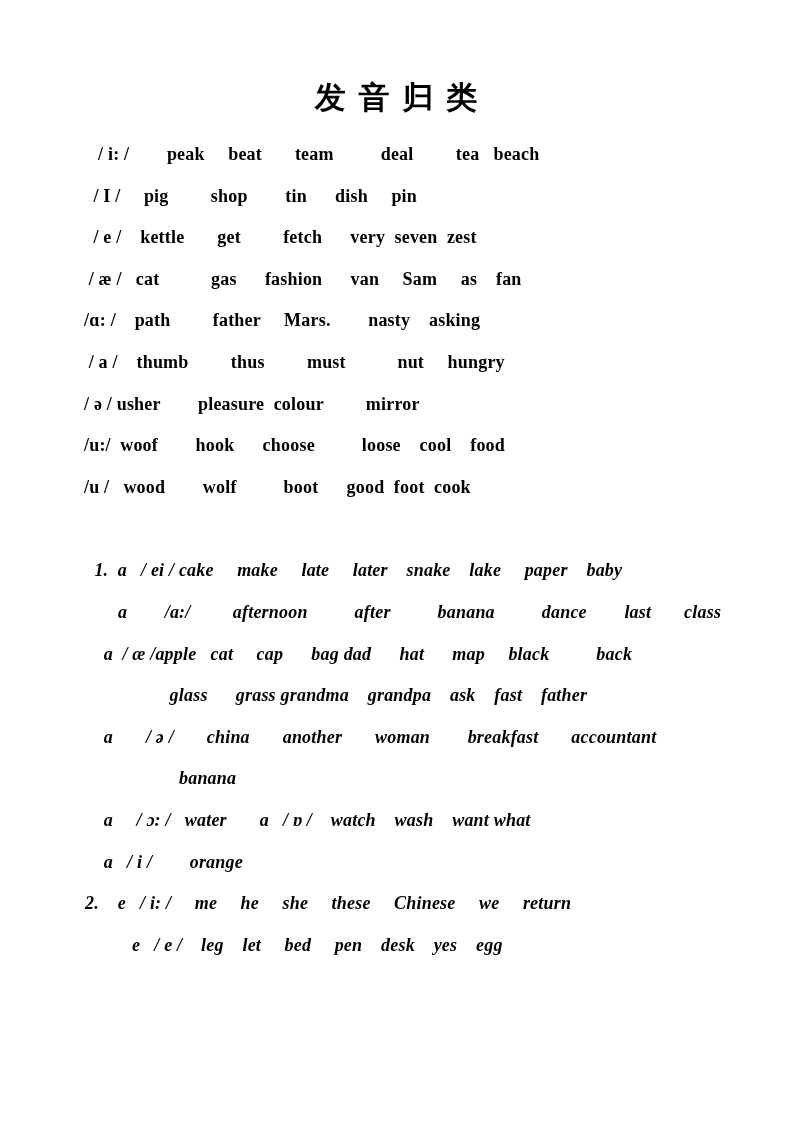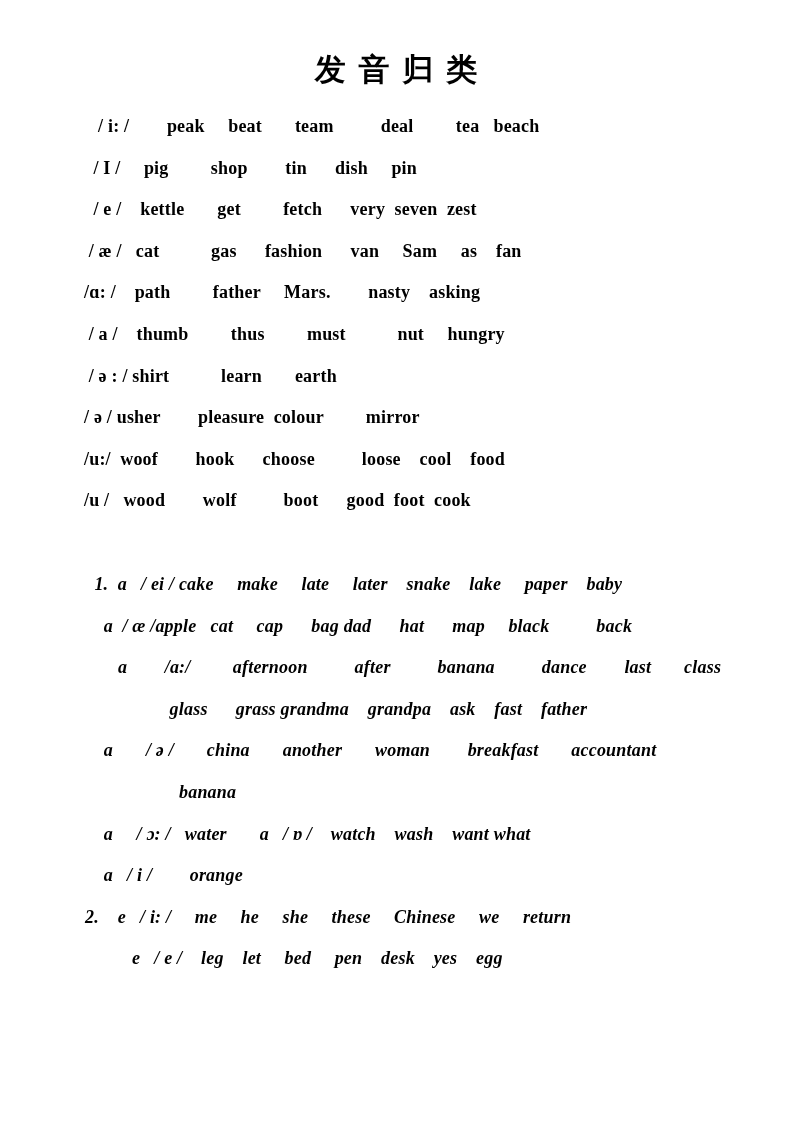--- a/index.html
+++ b/index.html
@@ -12,21 +12,21 @@
     width: 793px;
     height: 1122px;
     background: #ffffff;
     color: #000000;
     overflow: hidden;
     font-family: "Liberation Serif", "DejaVu Serif", serif;
     font-weight: 700;
   }
   .title {
     margin: 0;
-    padding-top: 52px;
+    padding-top: 80px;
     text-align: center;
     font-size: 31px;
     line-height: 34px;
     letter-spacing: 1px;
     font-family: "DejaVu Sans", "Liberation Sans", sans-serif;
     font-weight: 700;
     color: #000000;
   }
   .block {
     font-size: 18px;
@@ -54,30 +54,29 @@
 
   <h1 class="title">发 音 归 类</h1>
 
   <div class="block block1">
     <div class="line">   / i: /        peak     beat       team          deal         tea   beach</div>
     <div class="line">  / I /     pig         shop        tin      dish     pin</div>
     <div class="line">  / e /    kettle       get         fetch      very  seven  zest</div>
     <div class="line"> / æ /   cat           gas      fashion      van     Sam     as    fan</div>
     <div class="line">/ɑ: /    path         father     Mars.        nasty    asking</div>
     <div class="line"> / a /    thumb         thus         must           nut     hungry</div>
-    <div class="line"> / ə : / shirt           learn       earth</div>
     <div class="line">/ ə / usher        pleasure  colour         mirror</div>
     <div class="line">/u:/  woof        hook      choose          loose    cool    food</div>
     <div class="line">/u /   wood        wolf          boot      good  foot  cook</div>
   </div>
 
   <div class="block block2">
     <div class="line">  1.  a   / ei / cake     make     late     later    snake    lake     paper    baby</div>
+    <div class="line">       a        /ɑ:/         afternoon          after          banana          dance        last       class</div>
     <div class="line">    a  / æ /apple   cat     cap      bag dad      hat      map     black          back</div>
-    <div class="line">       a        /ɑ:/         afternoon          after          banana          dance        last       class</div>
     <div class="line">                  glass      grass grandma    grandpa    ask    fast    father</div>
     <div class="line">    a       / ə /       china       another       woman        breakfast       accountant</div>
     <div class="line">                    banana</div>
     <div class="line">    a     / ɔ: /   water       a   / ɒ /    watch    wash    want what</div>
     <div class="line">    a   / i /        orange</div>
     <div class="line">2.    e   / i: /     me     he     she     these     Chinese     we     return</div>
     <div class="line">          e   / e /    leg    let     bed     pen    desk    yes    egg</div>
   </div>
 
 </div>

